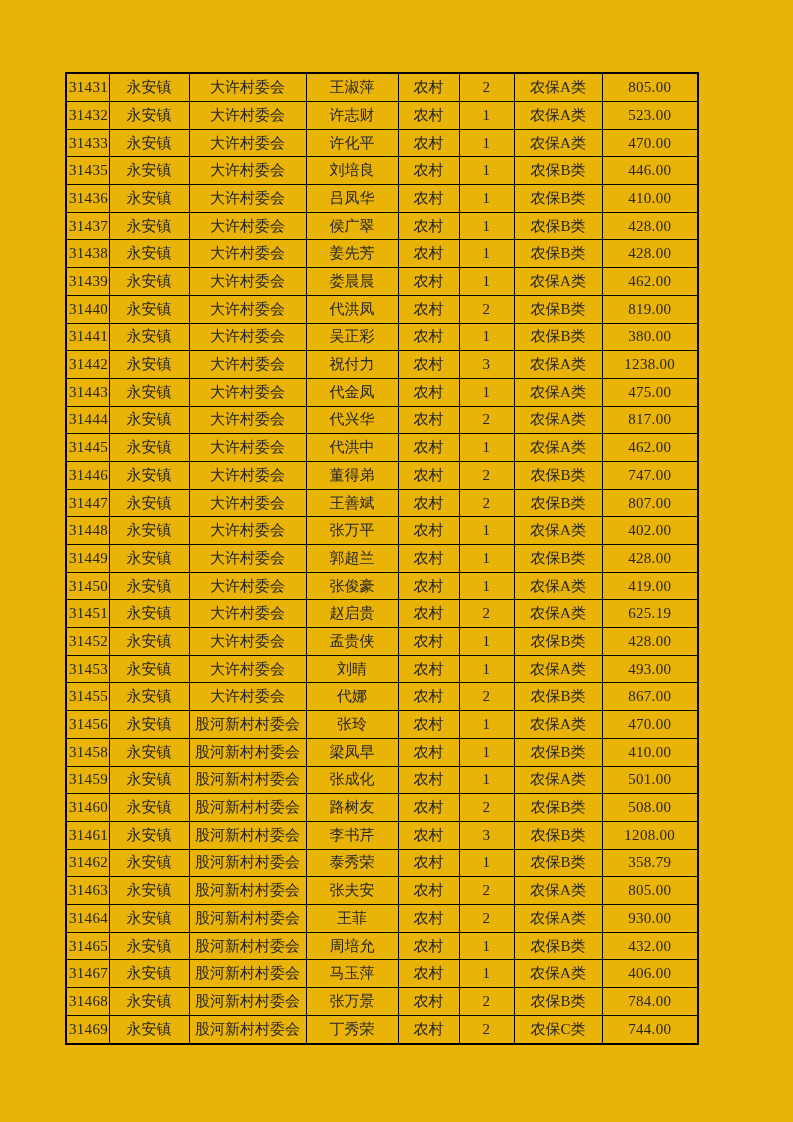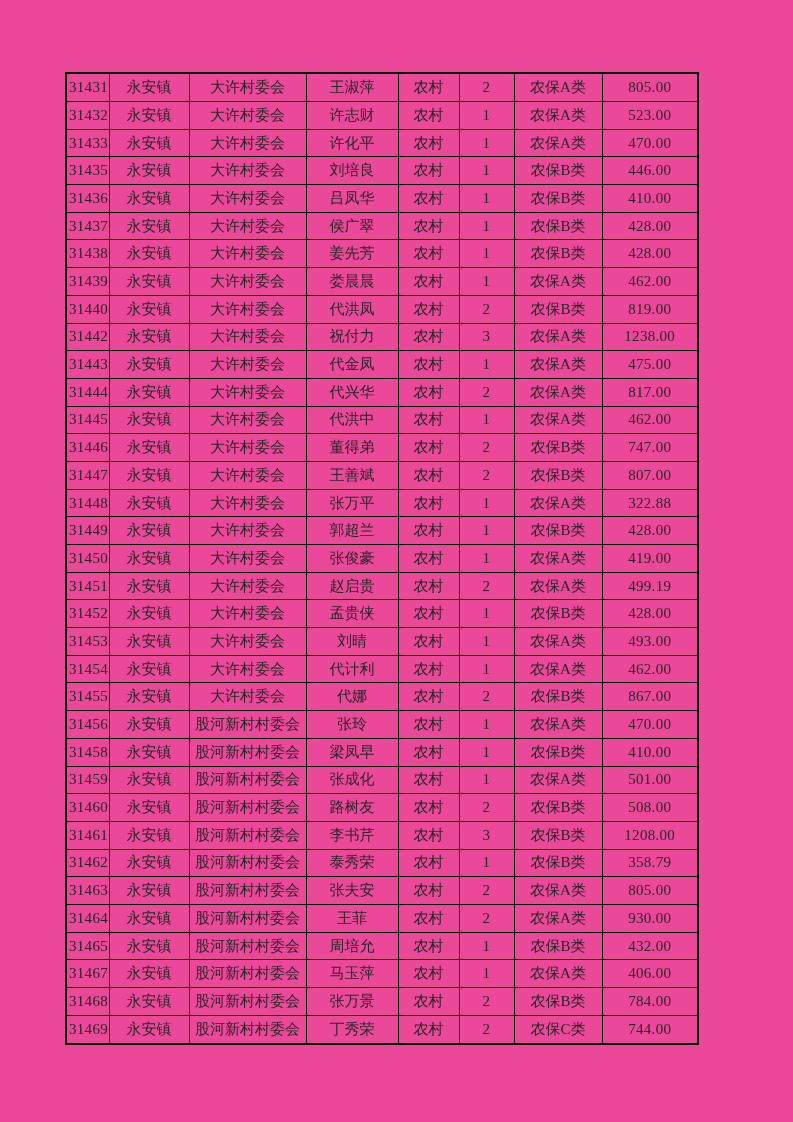--- a/index.html
+++ b/index.html
@@ -4,21 +4,21 @@
 <style>
   html, body {
     margin: 0;
     padding: 0;
     background: #ffffff;
   }
   .page {
     position: relative;
     width: 793px;
     height: 1122px;
-    background: #ec4899;
+    background: #eab308;
     overflow: hidden;
     font-family: "Liberation Serif", "DejaVu Serif", serif;
   }
   table.roster {
     position: absolute;
     left: 65px;
     top: 72px;
     width: 632px;
     height: 973px;
     border-collapse: collapse;
@@ -141,20 +141,30 @@
     <td class="num">31440</td>
     <td>永安镇</td>
     <td>大许村委会</td>
     <td>代洪凤</td>
     <td>农村</td>
     <td class="num">2</td>
     <td>农保B类</td>
     <td class="num">819.00</td>
   </tr>
         <tr>
+    <td class="num">31441</td>
+    <td>永安镇</td>
+    <td>大许村委会</td>
+    <td>吴正彩</td>
+    <td>农村</td>
+    <td class="num">1</td>
+    <td>农保B类</td>
+    <td class="num">380.00</td>
+  </tr>
+        <tr>
     <td class="num">31442</td>
     <td>永安镇</td>
     <td>大许村委会</td>
     <td>祝付力</td>
     <td>农村</td>
     <td class="num">3</td>
     <td>农保A类</td>
     <td class="num">1238.00</td>
   </tr>
         <tr>
@@ -208,21 +218,21 @@
     <td class="num">807.00</td>
   </tr>
         <tr>
     <td class="num">31448</td>
     <td>永安镇</td>
     <td>大许村委会</td>
     <td>张万平</td>
     <td>农村</td>
     <td class="num">1</td>
     <td>农保A类</td>
-    <td class="num">322.88</td>
+    <td class="num">402.00</td>
   </tr>
         <tr>
     <td class="num">31449</td>
     <td>永安镇</td>
     <td>大许村委会</td>
     <td>郭超兰</td>
     <td>农村</td>
     <td class="num">1</td>
     <td>农保B类</td>
     <td class="num">428.00</td>
@@ -238,51 +248,41 @@
     <td class="num">419.00</td>
   </tr>
         <tr>
     <td class="num">31451</td>
     <td>永安镇</td>
     <td>大许村委会</td>
     <td>赵启贵</td>
     <td>农村</td>
     <td class="num">2</td>
     <td>农保A类</td>
-    <td class="num">499.19</td>
+    <td class="num">625.19</td>
   </tr>
         <tr>
     <td class="num">31452</td>
     <td>永安镇</td>
     <td>大许村委会</td>
     <td>孟贵侠</td>
     <td>农村</td>
     <td class="num">1</td>
     <td>农保B类</td>
     <td class="num">428.00</td>
   </tr>
         <tr>
     <td class="num">31453</td>
     <td>永安镇</td>
     <td>大许村委会</td>
     <td>刘晴</td>
     <td>农村</td>
     <td class="num">1</td>
     <td>农保A类</td>
     <td class="num">493.00</td>
-  </tr>
-        <tr>
-    <td class="num">31454</td>
-    <td>永安镇</td>
-    <td>大许村委会</td>
-    <td>代计利</td>
-    <td>农村</td>
-    <td class="num">1</td>
-    <td>农保A类</td>
-    <td class="num">462.00</td>
   </tr>
         <tr>
     <td class="num">31455</td>
     <td>永安镇</td>
     <td>大许村委会</td>
     <td>代娜</td>
     <td>农村</td>
     <td class="num">2</td>
     <td>农保B类</td>
     <td class="num">867.00</td>

